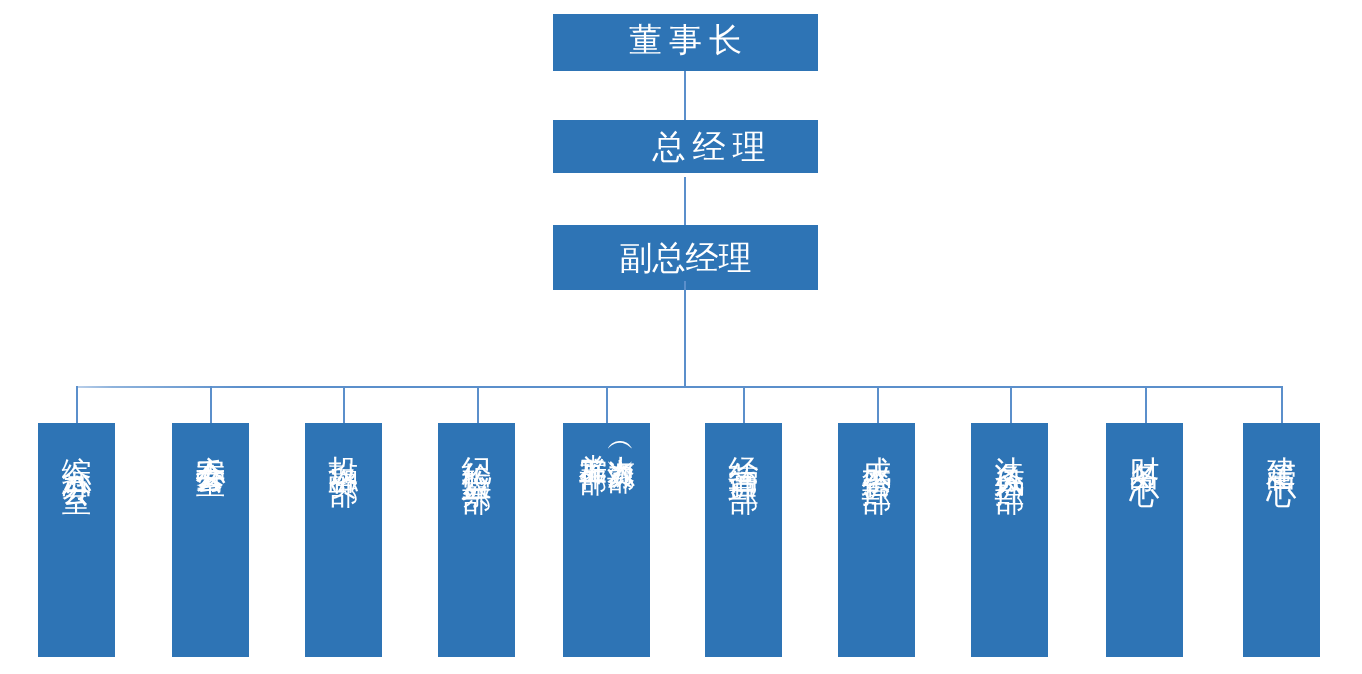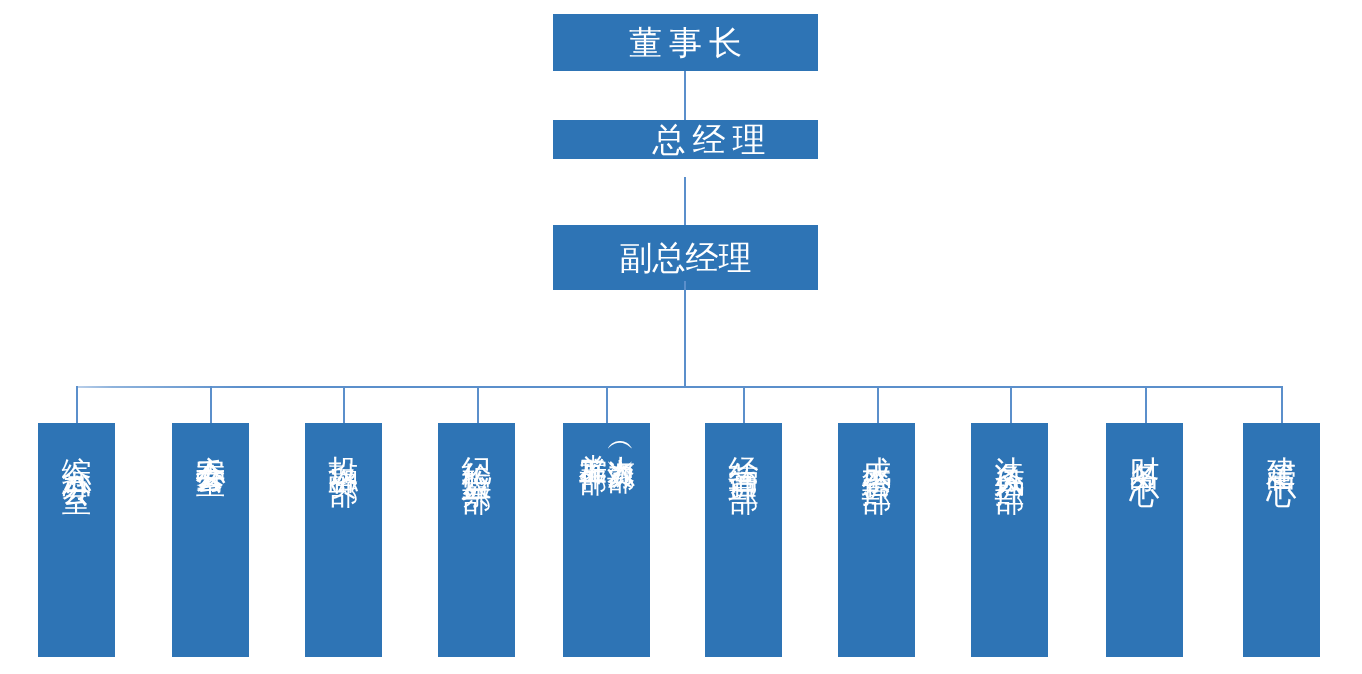--- a/index.html
+++ b/index.html
@@ -78,26 +78,26 @@
     position: absolute;
     height: 2px;
     background: linear-gradient(to right, #BBD0EA 0%, #8FB3DC 3%, #5B8FCB 14%, #5B8FCB 100%);
   }
 </style>
 </head>
 <body>
 
 <div id="chart-root" style="background: rgb(255, 255, 255);">
 
-  <div class="node node-h" style="left: 553px; top: 14px; width: 265px; height: 57px; background: rgb(46, 116, 181); color: rgb(255, 255, 255);">
+  <div class="node node-h" style="left: 553px; top: 14px; width: 265px; height: 57px; background: rgb(46, 116, 181); color: rgb(255, 255, 255); font-family: Liberation Mono, monospace;">
     <span class="txt sp-wide">董事长</span>
   </div>
   <div class="conn conn-v" style="left: 684px; top: 71px; width: 2px; height: 49px; background: rgb(91, 143, 203);"></div>
 
-  <div class="node node-h" style="left: 553px; top: 120px; width: 265px; height: 39px; background: rgb(46, 116, 181); color: rgb(255, 255, 255); padding-left: 47px;">
+  <div class="node node-h" style="left: 553px; top: 120px; width: 265px; height: 53px; background: rgb(46, 116, 181); color: rgb(255, 255, 255); padding-left: 47px;">
     <span class="txt sp-wide">总经理</span>
   </div>
   <div class="conn conn-v" style="left: 684px; top: 177px; width: 2px; height: 48px; background: rgb(91, 143, 203);"></div>
 
   <div class="node node-h" style="left: 553px; top: 225px; width: 265px; height: 65px; background: rgb(46, 116, 181); color: rgb(255, 255, 255);">
     <span class="txt">副总经理</span>
   </div>
 
   <div class="conn conn-v" style="left: 684px; top: 281px; width: 2px; height: 106px; background: rgb(91, 143, 203);"></div>
 

